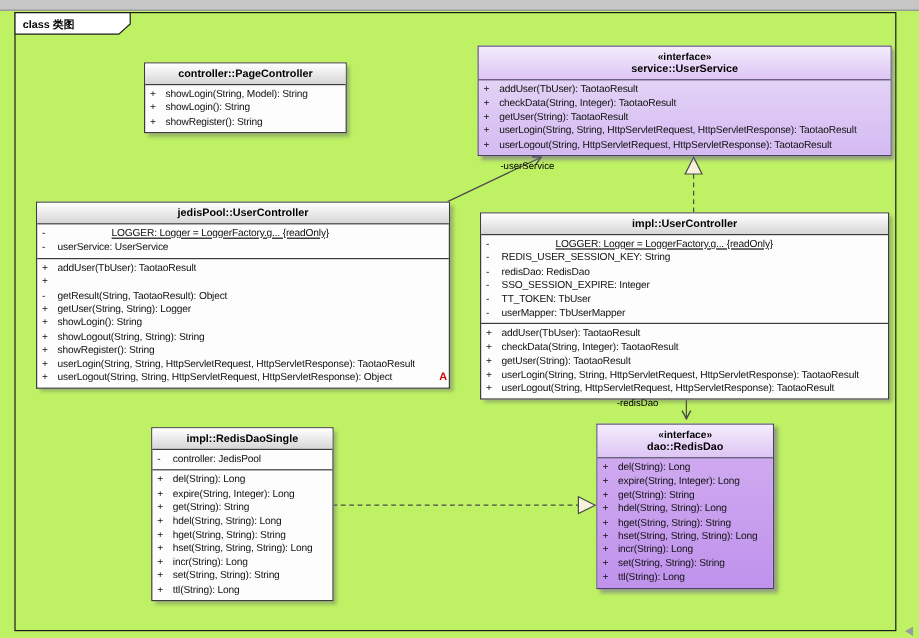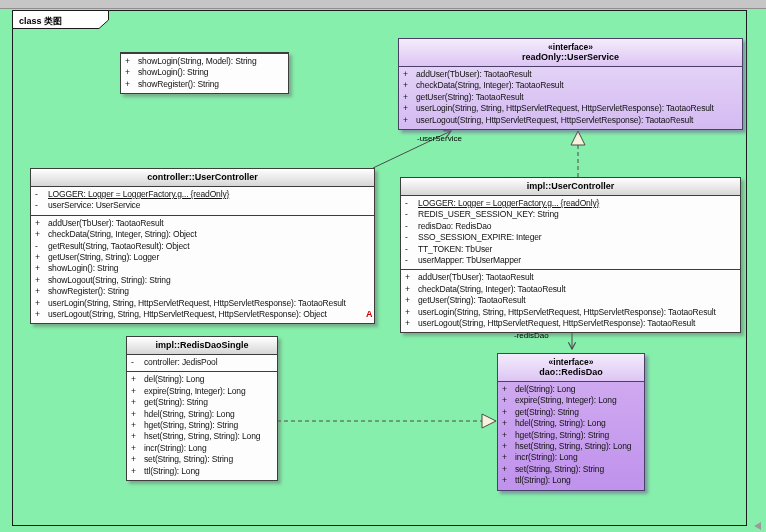--- a/index.html
+++ b/index.html
@@ -1,44 +1,44 @@
 <!DOCTYPE html>
 <html><head>
 <meta charset="utf-8">
 <style>
   html,body{margin:0;padding:0;}
   body{width:766px;height:532px;background:#ffffff;font-family:"Liberation Sans",sans-serif;}
-  .screen{position:relative;width:766px;height:532px;background:#86efac;overflow:hidden;outline:1px solid #8a8a8a;}
+  .screen{position:relative;width:766px;height:532px;background:#bef264;overflow:hidden;outline:1px solid #8a8a8a;}
   .topstrip{position:absolute;left:0;top:0;width:766px;height:8px;background:#c6c6c6;border-bottom:1px solid #8f8f8f;}
   .frame{position:absolute;left:12px;top:10px;width:733px;height:514px;border:1px solid #1b1b1b;background:transparent;}
   .tabwrap{position:absolute;left:12px;top:10px;width:100px;height:20px;z-index:5;}
   .botmark{position:absolute;left:753px;top:522px;width:8px;height:8px;background:#9a9a9a;clip-path:polygon(100% 0,100% 100%,15% 50%);}
 
   .uml-class{position:absolute;border:1px solid #3d3d3d;background:#fdfdfd;z-index:3;
              box-shadow:3px 3px 3px rgba(100,100,100,0.45);}
   .hdr{background:linear-gradient(180deg,#ffffff 0%,#d6d6d6 100%);padding:3px 2px;text-align:center;}
   .hdr .stype{font-size:8.5px;font-weight:bold;line-height:10px;}
   .hdr .cname{font-size:9px;font-weight:bold;line-height:11px;white-space:nowrap;}
   .comp{border-top:1px solid #3d3d3d;padding:2px 0 3px 0;overflow:hidden;}
   .member{display:flex;white-space:nowrap;line-height:11.4px;font-size:8.5px;color:#111;}
   .member .vis{flex:0 0 13px;padding-left:4px;}
   .member .txt{letter-spacing:-0.15px;}
-  .member.static .txt{text-decoration:underline;}
+  .member.static .txt{text-decoration:underline;margin-left:45px;}
 
   .iface{border-color:#4a3f66;box-shadow:3px 3px 3px rgba(110,95,140,0.55);}
   .iface .hdr{background:linear-gradient(180deg,#f4ecfc 0%,#ddc5f4 100%);}
   .iface .comp{border-top-color:#4a3f66;}
   #box-userService .comp{background:linear-gradient(180deg,#e3d2f6 0%,#d4baf2 100%);}
   #box-redisDao .comp{background:linear-gradient(180deg,#cfa9f0 0%,#bf92ec 100%);}
 
   #box-pageController{left:120px;top:52px;width:167px;}
   #box-userService{left:398px;top:38px;width:343px;}
   #box-userController{left:30px;top:168px;width:343px;}
   #box-userServiceImpl{left:400px;top:177px;width:339px;}
-  #box-redisDaoSingle{left:126px;top:336px;width:150px;}
+  #box-redisDaoSingle{left:126px;top:356px;width:150px;}
   #box-redisDao{left:497px;top:353px;width:146px;}
 
   .connectors{position:absolute;left:0;top:0;width:766px;height:532px;z-index:2;pointer-events:none;}
   .edge-label{position:absolute;z-index:4;font-size:8px;color:#000;white-space:nowrap;}
   #lbl-userService{left:417px;top:134px;}
   #lbl-redisDao{left:514px;top:331px;}
   .err-marker{position:absolute;left:366px;top:309px;z-index:6;font-size:9px;font-weight:bold;color:#d40000;}
 </style>
 </head>
 <body>
@@ -70,40 +70,43 @@
     <line x1="572" y1="331" x2="572" y2="349" stroke="#4a4a4a" stroke-width="1" marker-end="url(#vArrow)"></line>
 
     <line x1="277" y1="421" x2="482" y2="421" stroke="#4a4a4a" stroke-width="1" stroke-dasharray="4,3"></line>
     <polygon points="496,421 482,414 482,428" fill="#f8f2dc" stroke="#4a4a4a" stroke-width="1"></polygon>
   </svg>
 
   <div class="edge-label" id="lbl-userService">-userService</div>
   <div class="edge-label" id="lbl-redisDao">-redisDao</div>
 
   <div class="uml-class" id="box-pageController">
+    <div class="hdr">
+      <div class="cname">controller::PageController</div>
+    </div>
     <div class="comp">
         <div class="member">
           <span class="vis">+</span>
           <span class="txt">showLogin(String, Model): String</span>
         </div>
         <div class="member">
           <span class="vis">+</span>
           <span class="txt">showLogin(): String</span>
         </div>
         <div class="member">
           <span class="vis">+</span>
           <span class="txt">showRegister(): String</span>
         </div>
       </div>
   </div>
 
   <div class="uml-class iface" id="box-userService">
     <div class="hdr">
       <div class="stype">«interface»</div>
-      <div class="cname">readOnly::UserService</div>
+      <div class="cname">service::UserService</div>
     </div>
     <div class="comp">
         <div class="member">
           <span class="vis">+</span>
           <span class="txt">addUser(TbUser): TaotaoResult</span>
         </div>
         <div class="member">
           <span class="vis">+</span>
           <span class="txt">checkData(String, Integer): TaotaoResult</span>
         </div>
@@ -117,40 +120,39 @@
         </div>
         <div class="member">
           <span class="vis">+</span>
           <span class="txt">userLogout(String, HttpServletRequest, HttpServletResponse): TaotaoResult</span>
         </div>
       </div>
   </div>
 
   <div class="uml-class" id="box-userController">
     <div class="hdr">
-      <div class="cname">controller::UserController</div>
+      <div class="cname">jedisPool::UserController</div>
     </div>
     <div class="comp">
         <div class="member static">
           <span class="vis">-</span>
           <span class="txt">LOGGER: Logger = LoggerFactory.g... {readOnly}</span>
         </div>
         <div class="member">
           <span class="vis">-</span>
           <span class="txt">userService: UserService</span>
         </div>
       </div>
     <div class="comp">
         <div class="member">
           <span class="vis">+</span>
           <span class="txt">addUser(TbUser): TaotaoResult</span>
         </div>
         <div class="member">
           <span class="vis">+</span>
-          <span class="txt">checkData(String, Integer, String): Object</span>
         </div>
         <div class="member">
           <span class="vis">-</span>
           <span class="txt">getResult(String, TaotaoResult): Object</span>
         </div>
         <div class="member">
           <span class="vis">+</span>
           <span class="txt">getUser(String, String): Logger</span>
         </div>
         <div class="member">

